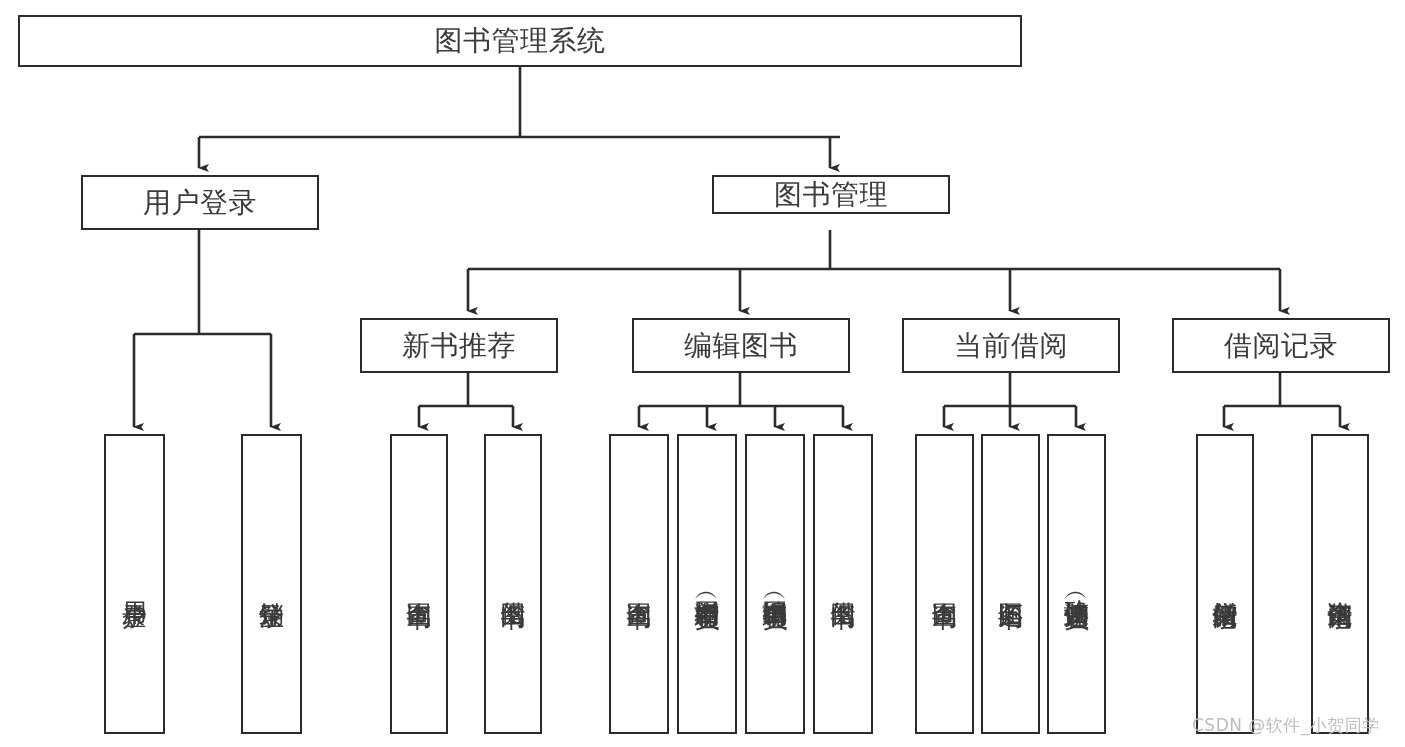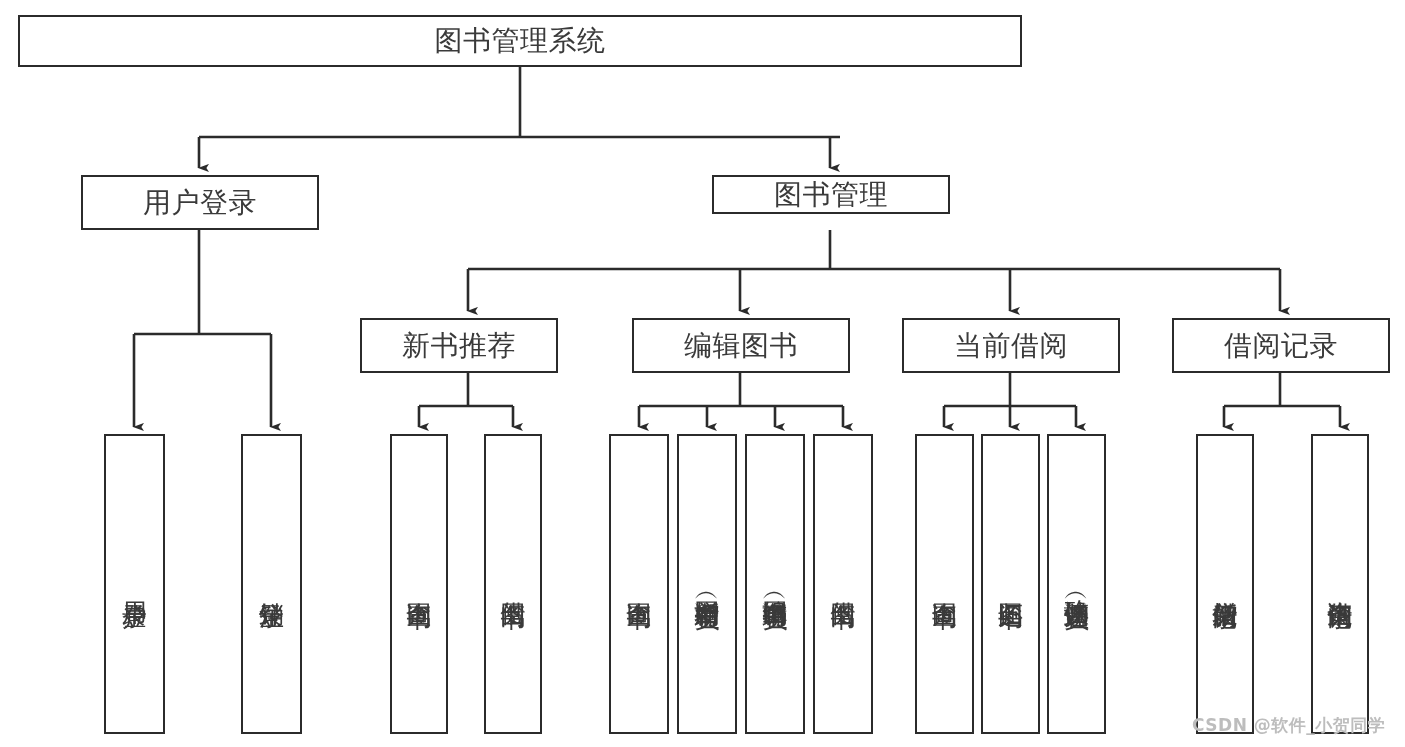--- a/index.html
+++ b/index.html
@@ -205,15 +205,15 @@
   </div>
 
   <div class="node-box node-v" style="left:1196px; top:434px; width:58px; height:300px;">
     <div class="vlabel">新增借阅记录</div>
   </div>
 
   <div class="node-box node-v" style="left:1311px; top:434px; width:58px; height:300px;">
     <div class="vlabel">查询借阅记录</div>
   </div>
 
-  <div class="watermark" style="left:1192px; top:714px;font-weight:bold;">CSDN @软件_小贺同学</div>
+  <div class="watermark" style="left:1192px; top:714px;">CSDN @软件_小贺同学</div>
 
 </div>
 
 </body></html>

